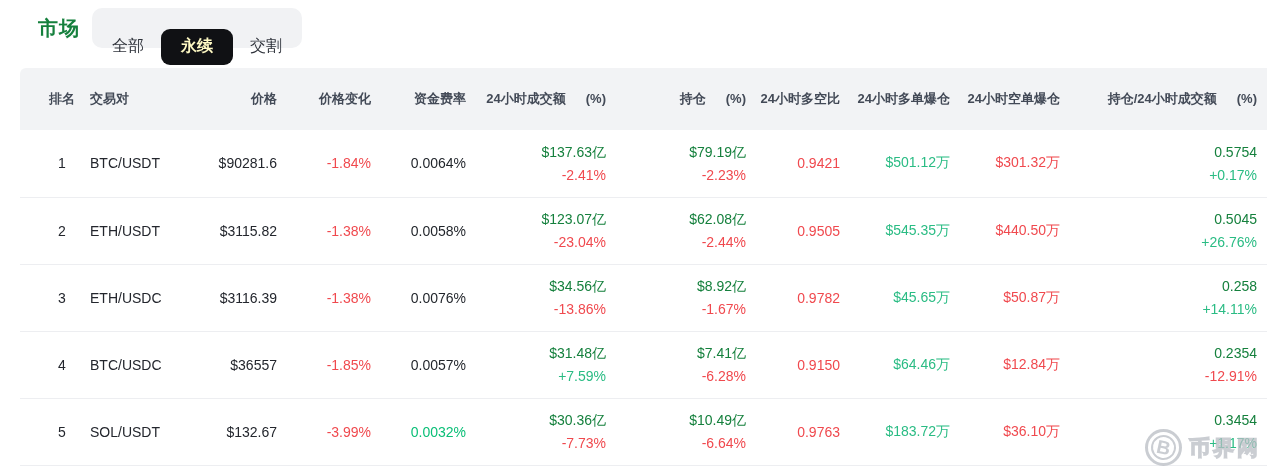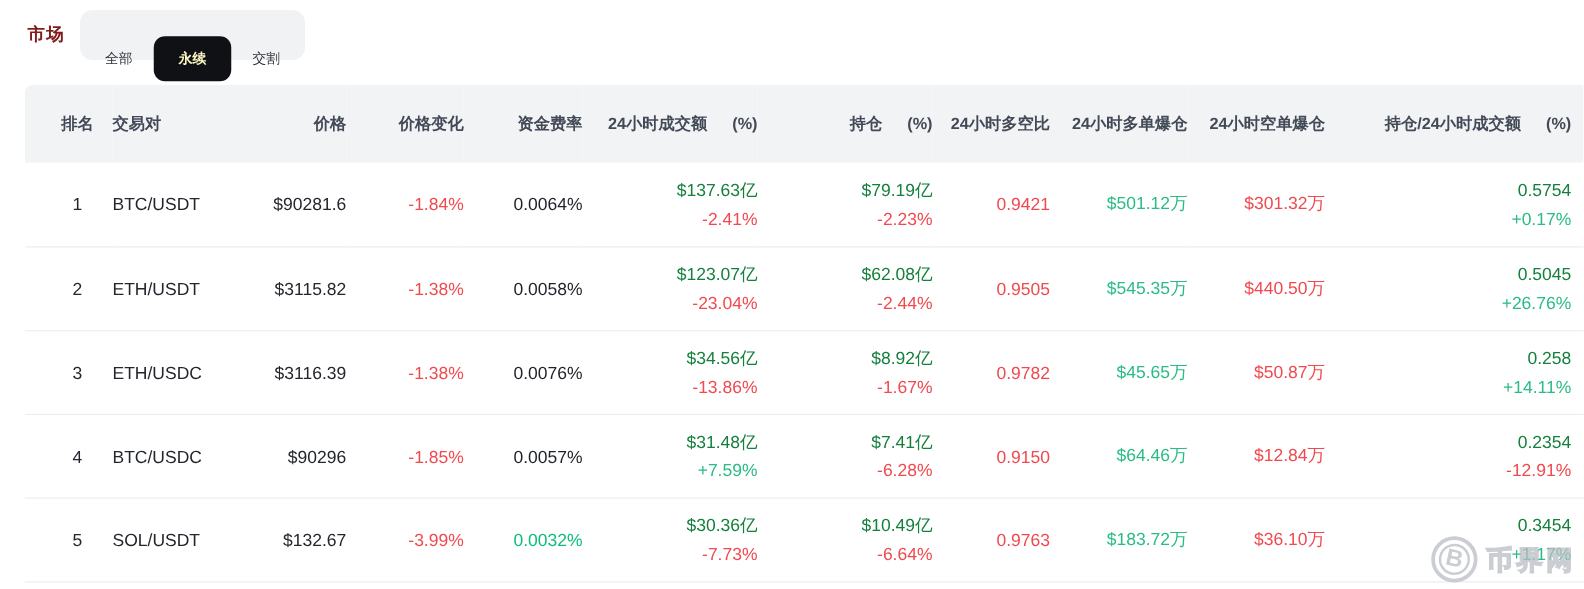--- a/index.html
+++ b/index.html
@@ -15,39 +15,39 @@
   }
 
   
   .page-head {
     display: flex;
     align-items: center;
     padding: 8px 0 0 22px;
     height: 48px;
   }
   .page-title {
-    margin: 0 12px 0 0;
-    font-size: 14px;
+    margin: 0 12px 0 16px;
+    font-size: 20px;
     font-weight: 700;
-    color: #7f1d1d;
+    color: #15803d;
     letter-spacing: 1px;
   }
   .tabs {
     display: inline-flex;
     align-items: center;
     background: #f1f2f4;
     border-radius: 10px;
     padding: 2px 3px;
     height: 40px;
   }
   .tab {
     border: 0;
     background: transparent;
     font-family: inherit;
-    font-size: 11px;
+    font-size: 16px;
     color: #2f333b;
     padding: 0 17px;
     height: 34px;
     border-radius: 9px;
     cursor: pointer;
     margin-top: 37px;
   }
   .tab.active {
     background: var(--tab-active-bg, #101114);
     color: #fef9c3;
@@ -249,21 +249,21 @@
           <td class="num up">$45.65万</td>
           <td class="num down">$50.87万</td>
           <td class="num stack last">
             <div class="v">0.258</div>
             <div class="p up">+14.11%</div>
           </td>
         </tr>
         <tr>
           <td class="c-rank">4</td>
           <td class="c-pair">BTC/USDC</td>
-          <td class="num">$90296</td>
+          <td class="num">$36557</td>
           <td class="num down">-1.85%</td>
           <td class="num funding ">0.0057%</td>
           <td class="num stack">
             <div class="v">$31.48亿</div>
             <div class="p up">+7.59%</div>
           </td>
           <td class="num stack">
             <div class="v">$7.41亿</div>
             <div class="p down">-6.28%</div>
           </td>

